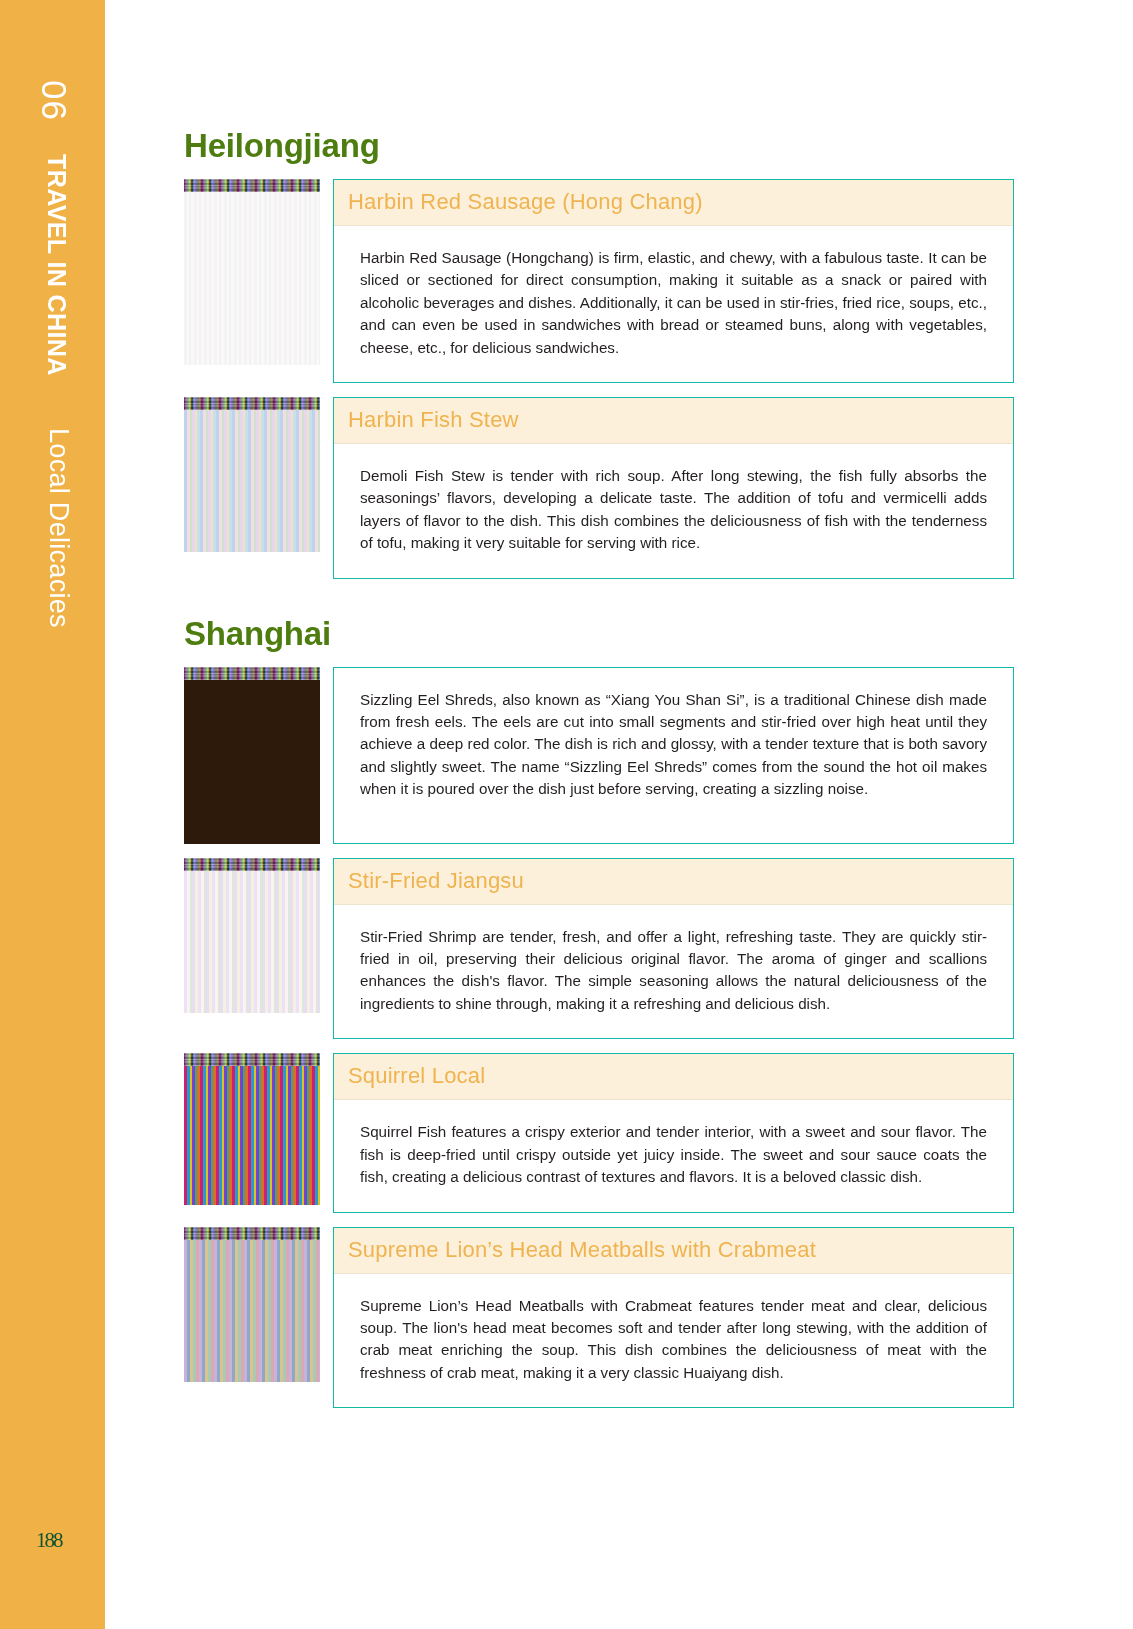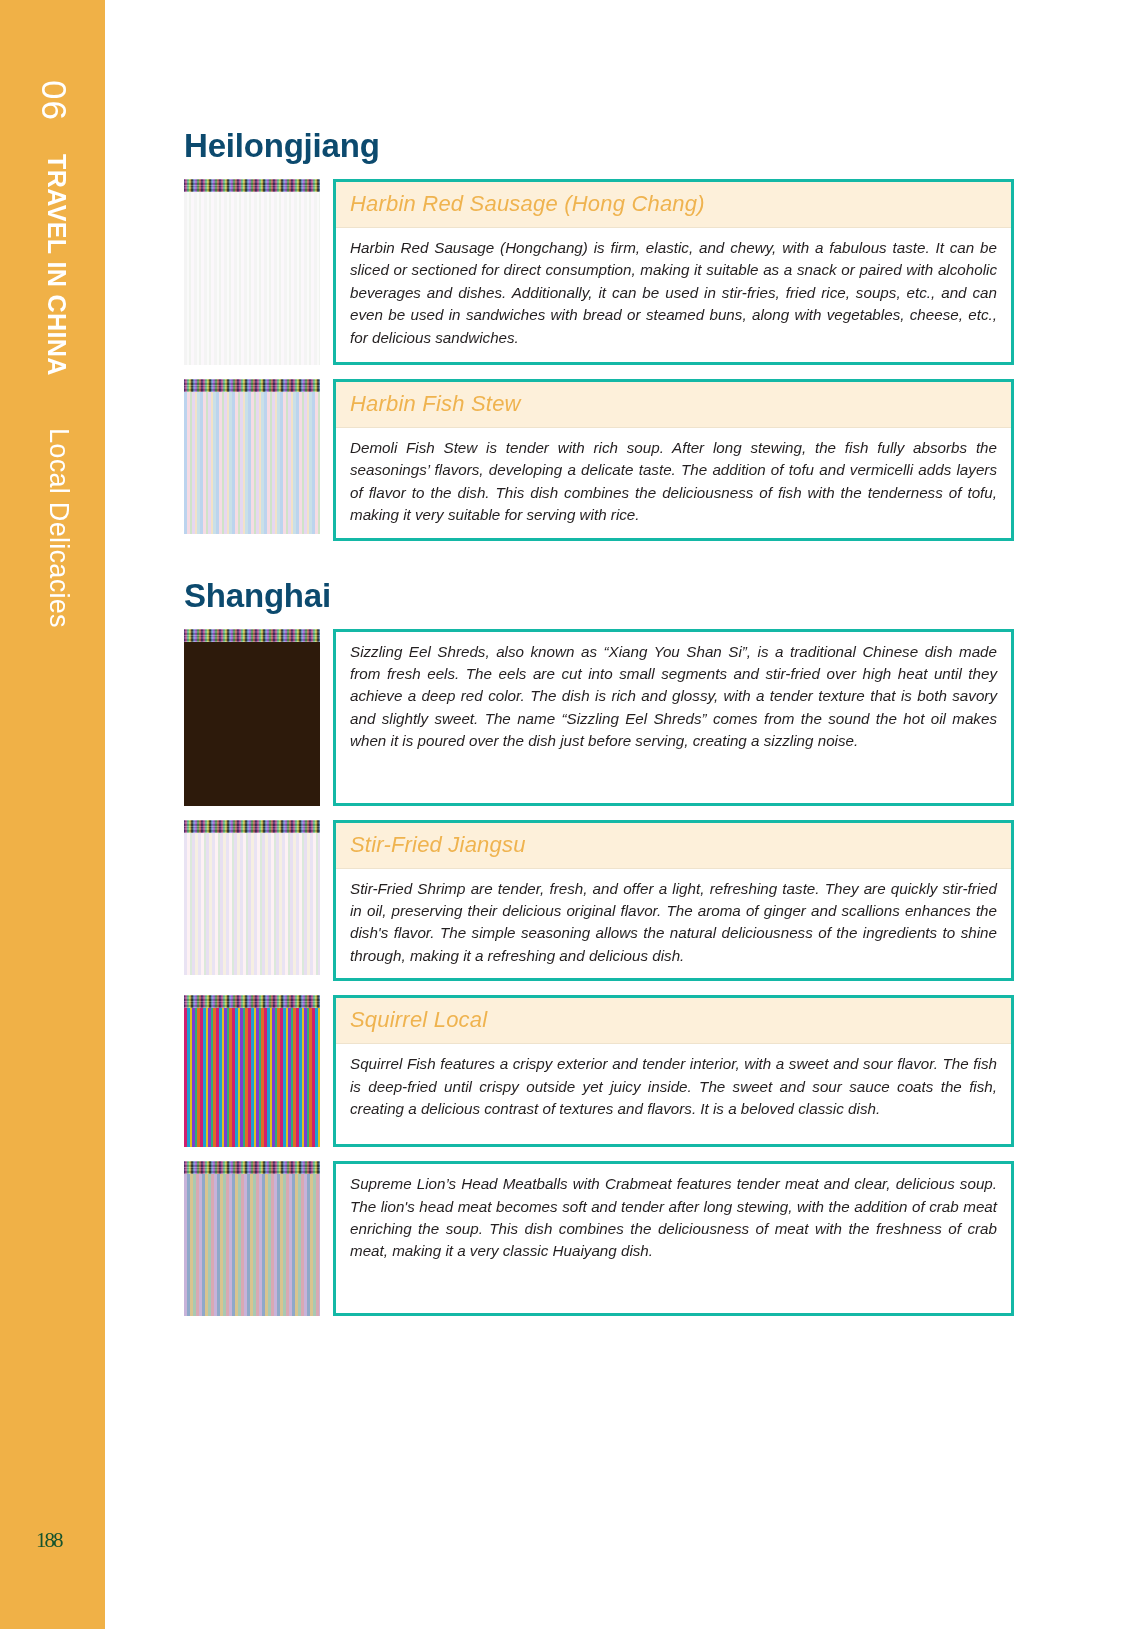--- a/index.html
+++ b/index.html
@@ -71,21 +71,21 @@
 
   
   .content {
     position: absolute;
     left: 184px;
     top: 0;
     width: 830px;
   }
 
   .province {
-    color: #0c4a6e;
+    color: #4d7c0f;
     font-size: 33px;
     font-weight: bold;
     letter-spacing: -0.2px;
     margin: 0;
   }
   .province.p1 { padding-top: 127px; }
   .province.p2 { padding-top: 36px; }
   .province.p3 { padding-top: 37px; }
 
   .dish-row {
@@ -156,44 +156,43 @@
   
   .stripes-vivid2 {
     background-image: repeating-linear-gradient(90deg,
       #c7b3d9 0px, #c7b3d9 3px, #8fa8c9 3px, #8fa8c9 6px,
       #d9c48f 6px, #d9c48f 9px, #a8c9b3 9px, #a8c9b3 12px,
       #d9a8b3 12px, #d9a8b3 15px);
   }
 
   .card {
     flex: 1 1 auto;
-    border: 3px solid #14b8a6;
+    border: 1px solid #14b8a6;
     background: #ffffff;
     margin-left: 13px;
     display: flex;
     flex-direction: column;
-    font-style: italic;
   }
   .card-header {
     background: #fdf0da;
     color: #efb34f;
     font-size: 22px;
     letter-spacing: 0.2px;
     padding: 9px 14px 10px 14px;
     border-bottom: 1px solid #efe3cd;
   }
   .card-body {
     padding: 9px 14px 11px 14px;
     color: #231f20;
     font-size: 15.2px;
     line-height: 22.4px;
     text-align: justify;
     text-justify: inter-word;
   }
-  .card-body p { margin: 0; }
+  .card-body p { margin: 12px; }
 </style>
 </head>
 <body>
 
 <div class="sidebar">
   <div class="sidebar-stack">
     <div class="vert-text chapter-num">06</div>
     <div class="vert-text chapter-title">TRAVEL IN CHINA</div>
     <div class="vert-text section-title">Local Delicacies</div>
   </div>
@@ -270,19 +269,20 @@
       </div>
     </div>
   </div>
 
   <div class="dish-row">
     <div class="thumb" style="height:155px;">
       <div class="noise-band"></div>
       <div class="stripes stripes-vivid2"></div>
     </div>
     <div class="card">
+      <div class="card-header">Supreme Lion’s Head Meatballs with Crabmeat</div>
       <div class="card-body">
         <p>Supreme Lion’s Head Meatballs with Crabmeat features tender meat and clear, delicious soup. The lion's head meat becomes soft and tender after long stewing, with the addition of crab meat enriching the soup. This dish combines the deliciousness of meat with the freshness of crab meat, making it a very classic Huaiyang dish.</p>
       </div>
     </div>
   </div>
 
 </div>
 
 </body></html>

